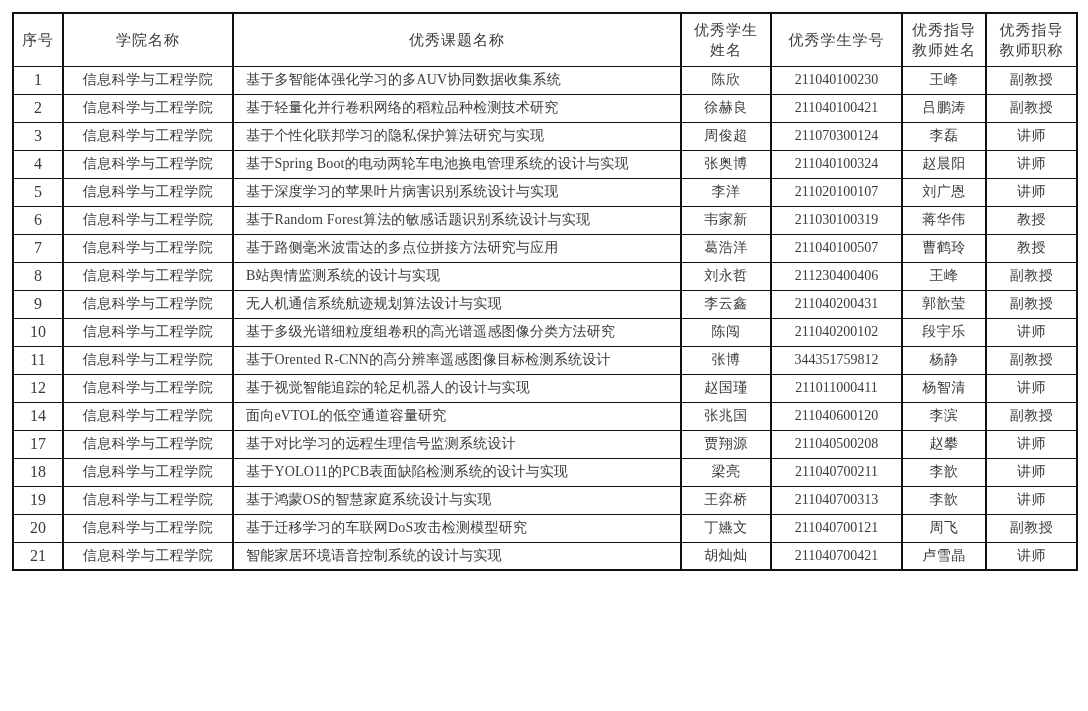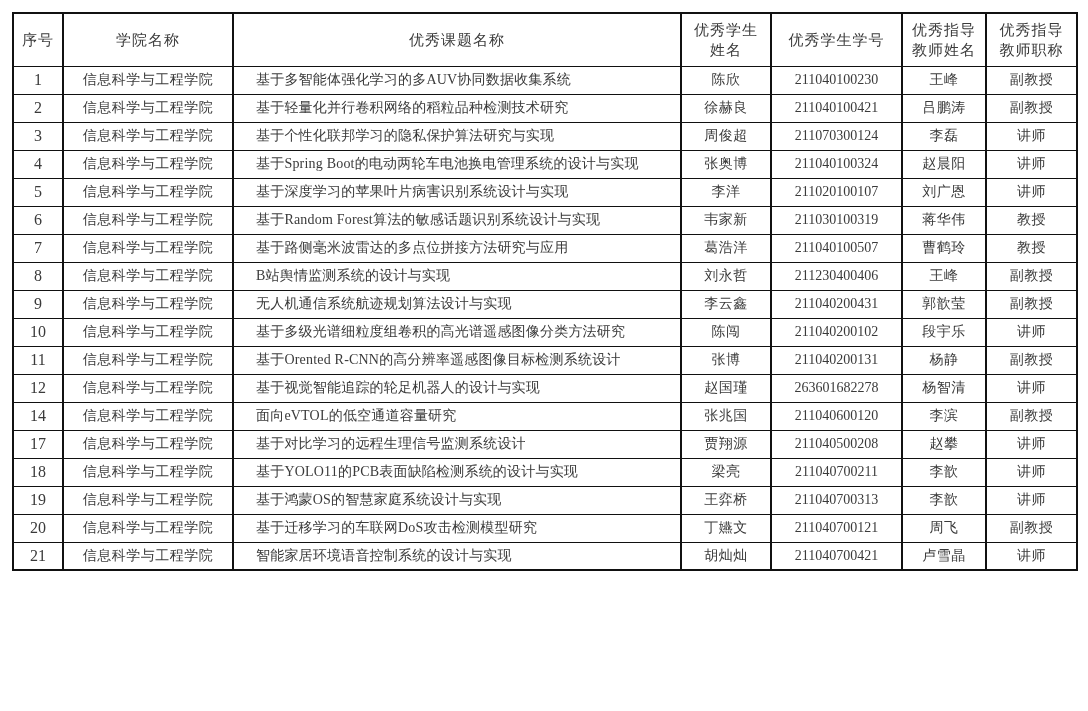--- a/index.html
+++ b/index.html
@@ -49,21 +49,21 @@
     letter-spacing: 1px;
   }
   table.doc-table td {
     font-size: 14px;
     height: 28px;
     letter-spacing: 0.5px;
     white-space: nowrap;
   }
   table.doc-table td.cell-title {
     text-align: left;
-    padding-left: 22px;
+    padding-left: 12px;
     letter-spacing: 0.2px;
   }
   table.doc-table td.cell-index {
     font-size: 16px;
     letter-spacing: 0;
   }
   table.doc-table td.cell-id {
     letter-spacing: 0;
   }
   col.c-index  { width: 50px; }
@@ -191,30 +191,30 @@
           <td class="cell-student">陈闯</td>
           <td class="cell-id">211040200102</td>
           <td class="cell-teacher">段宇乐</td>
           <td class="cell-ttitle">讲师</td>
         </tr>
         <tr>
           <td class="cell-index">11</td>
           <td class="cell-college">信息科学与工程学院</td>
           <td class="cell-title">基于Orented R-CNN的高分辨率遥感图像目标检测系统设计</td>
           <td class="cell-student">张博</td>
-          <td class="cell-id">211040200131</td>
+          <td class="cell-id">344351759812</td>
           <td class="cell-teacher">杨静</td>
           <td class="cell-ttitle">副教授</td>
         </tr>
         <tr>
           <td class="cell-index">12</td>
           <td class="cell-college">信息科学与工程学院</td>
           <td class="cell-title">基于视觉智能追踪的轮足机器人的设计与实现</td>
           <td class="cell-student">赵国瑾</td>
-          <td class="cell-id">263601682278</td>
+          <td class="cell-id">211011000411</td>
           <td class="cell-teacher">杨智清</td>
           <td class="cell-ttitle">讲师</td>
         </tr>
         <tr>
           <td class="cell-index">14</td>
           <td class="cell-college">信息科学与工程学院</td>
           <td class="cell-title">面向eVTOL的低空通道容量研究</td>
           <td class="cell-student">张兆国</td>
           <td class="cell-id">211040600120</td>
           <td class="cell-teacher">李滨</td>

